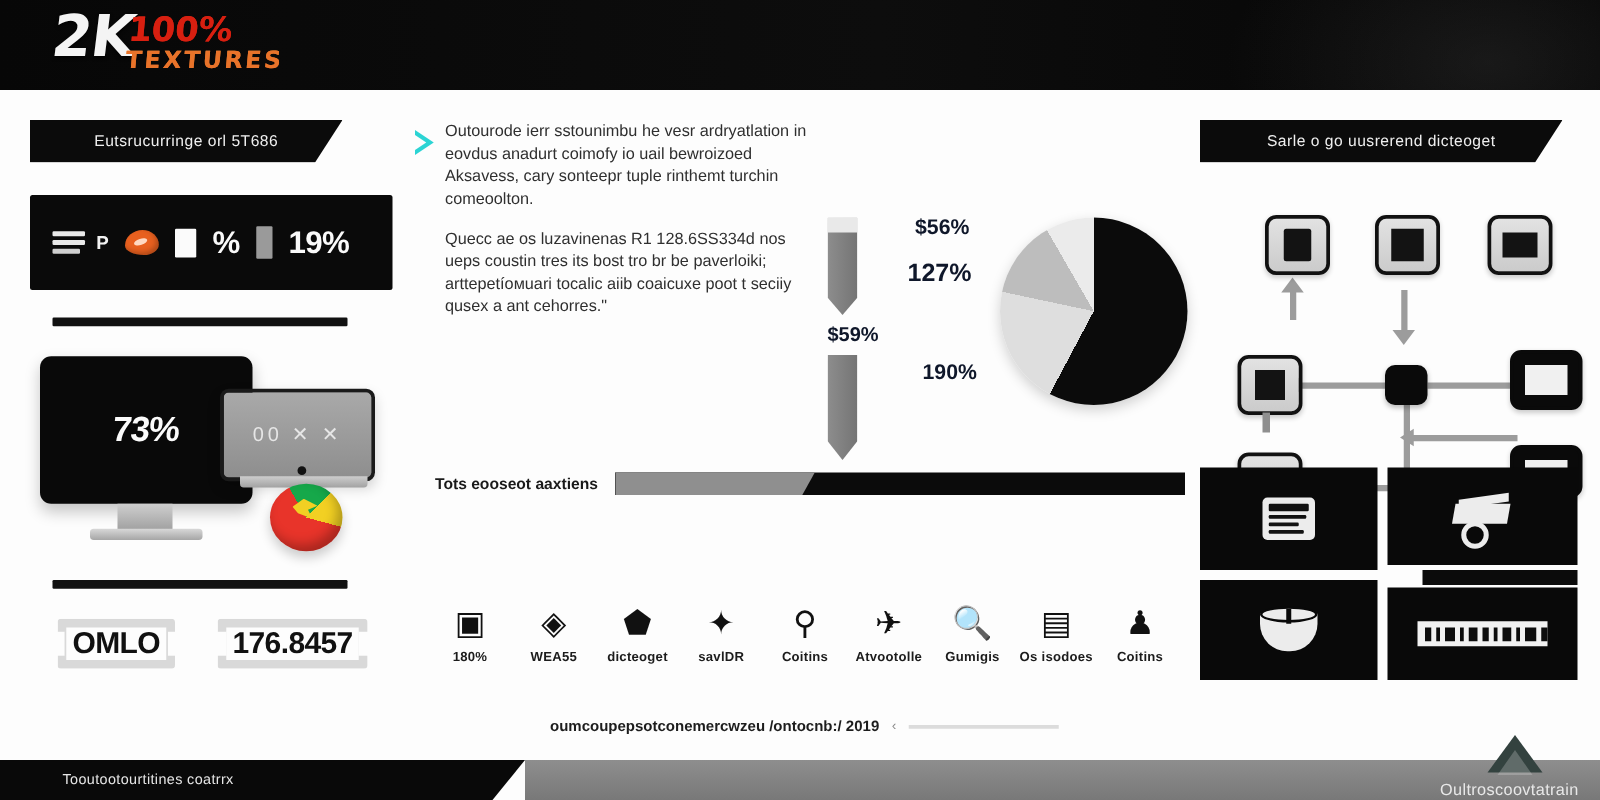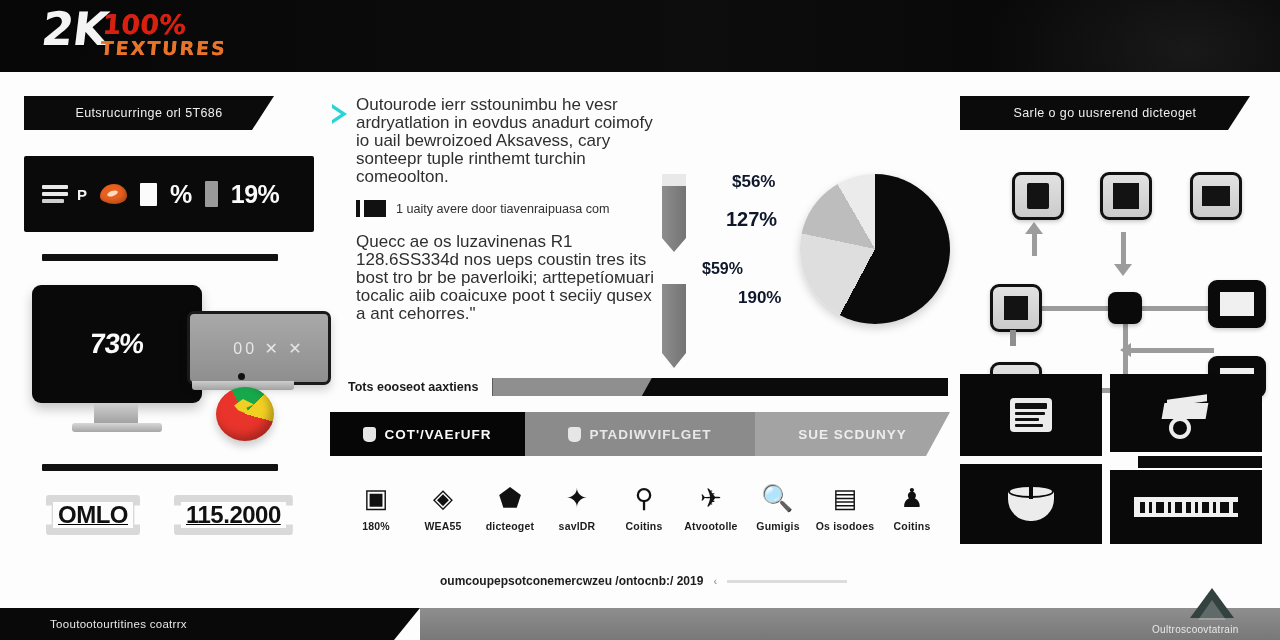--- a/index.html
+++ b/index.html
@@ -105,87 +105,86 @@
   .mon-big span{color:#fbfbfb;font-size:28px;font-weight:bold;letter-spacing:-1px;transform:skewX(-6deg);}
   .mon-big-stand{
     position:absolute;left:70px;top:126px;width:44px;height:22px;
     background:linear-gradient(180deg,#cfcfcf,#9e9e9e);
   }
   .mon-big-base{
     position:absolute;left:48px;top:146px;width:90px;height:9px;
     background:linear-gradient(180deg,#d8d8d8,#a6a6a6);border-radius:3px;
   }
   .mon-small{
-    position:absolute;left:163px;top:34px;width:118px;height:68px;
+    position:absolute;left:152px;top:34px;width:118px;height:68px;
     background:linear-gradient(180deg,#a9a9a9,#8e8e8e);
     border:3px solid #1a1a1a;border-radius:7px;
     display:flex;align-items:center;justify-content:center;
     box-shadow:0 5px 10px rgba(0,0,0,.18);
-    padding-left:20px;
   }
   .mon-small span{color:#e6e6e6;font-size:16px;letter-spacing:3px;}
   .mon-small-dot{position:absolute;left:214px;top:96px;width:7px;height:7px;background:#111;border-radius:50%;}
   .mon-small-stand{position:absolute;left:168px;top:104px;width:102px;height:9px;background:linear-gradient(180deg,#cdcdcd,#a2a2a2);border-radius:0 0 3px 3px;}
   .pie3d{
     position:absolute;left:192px;top:110px;width:58px;height:54px;border-radius:50%;
     background:
       conic-gradient(from 200deg,
         #e8342a 0deg 130deg,
         #16a84a 130deg 205deg,
         #f2d023 205deg 265deg,
         #e8342a 265deg 360deg);
     box-shadow:inset -4px -5px 9px rgba(0,0,0,.28),0 5px 9px rgba(0,0,0,.2);
   }
   .pie3d:after{
     content:"";position:absolute;left:18px;top:12px;width:20px;height:16px;
     background:#f2d023;clip-path:polygon(0 40%,45% 0,100% 35%,62% 55%,80% 100%,22% 72%);
   }
 
   
-  .numrow{display:flex;gap:34px;margin:24px 0 0 22px;align-items:center;text-decoration:underline;}
+  .numrow{display:flex;gap:34px;margin:24px 0 0 22px;align-items:center;}
   .numbox{position:relative;padding:6px 12px;}
   .numbox:before{
     content:"";position:absolute;left:0;top:0;right:0;bottom:0;
     border:7px solid #d2d2d2;border-radius:3px;opacity:.85;
     clip-path:polygon(0 0,100% 0,100% 26%,94% 26%,94% 74%,100% 74%,100% 100%,0 100%,0 74%,6% 74%,6% 26%,0 26%);
   }
   .numbox span{position:relative;font-size:24px;font-weight:bold;color:#111;letter-spacing:-.5px;}
 
   
   .chev{
     position:absolute;left:2px;top:8px;width:0;height:0;
     border-top:10px solid transparent;border-bottom:10px solid transparent;
     border-left:15px solid #2bd4d4;
   }
   .chev:after{
     content:"";position:absolute;left:-15px;top:-6px;width:0;height:0;
     border-top:6px solid transparent;border-bottom:6px solid transparent;
     border-left:9px solid #fdfdfd;
   }
   .mid-text{position:relative;padding-left:26px;}
-  .para{color:#2f2f2f;font-size:17px;line-height:18px;margin:0 0 14px 0;max-width:300px;}
+  .para{color:#2f2f2f;font-size:13px;line-height:18px;margin:0 0 14px 0;max-width:300px;}
   .bullet-line{display:flex;align-items:center;gap:10px;margin:0 0 16px 0;}
   .bullet-sq{width:22px;height:17px;background:#111;flex:none;}
   .bullet-sq-l{width:4px;height:17px;background:#111;flex:none;margin-right:-6px;}
   .bullet-line span{color:#2f2f2f;font-size:12.6px;}
 
   
   .pie-area{position:absolute;left:330px;top:70px;width:290px;height:190px;}
   .arrow-pill{
     position:absolute;width:24px;background:linear-gradient(90deg,#8d8d8d,#747474);
     clip-path:polygon(0 0,100% 0,100% 82%,50% 100%,0 82%);
     box-shadow:0 2px 4px rgba(0,0,0,.15);
   }
   .arrow-pill.a1{left:2px;top:8px;height:78px;}
   .arrow-pill.a1:before{content:"";position:absolute;left:0;top:0;width:24px;height:12px;background:#e9e9e9;}
   .arrow-pill.a2{left:2px;top:118px;height:84px;}
   .pie-lbl{position:absolute;font-weight:bold;color:#0f172a;}
   .pie-lbl.l1{left:72px;top:6px;font-size:17px;}
   .pie-lbl.l2{left:66px;top:42px;font-size:20px;}
-  .pie-lbl.l3{left:2px;top:94px;font-size:16px;margin-left:40px;}
+  .pie-lbl.l3{left:2px;top:94px;font-size:16px;}
   .pie-lbl.l4{left:78px;top:122px;font-size:17px;}
   .pie-chart{
     position:absolute;left:140px;top:8px;width:150px;height:150px;border-radius:50%;
     background:conic-gradient(from 0deg,
       #0b0b0b 0deg 208deg,
       #dedede 208deg 282deg,
       #bdbdbd 282deg 330deg,
       #ebebeb 330deg 360deg);
     box-shadow:0 4px 10px rgba(0,0,0,.18);
   }
@@ -285,21 +284,21 @@
   .foot-tri{
     position:absolute;left:1190px;top:588px;width:0;height:0;
     border-left:22px solid transparent;border-right:22px solid transparent;
     border-bottom:30px solid #33423f;
   }
   .foot-tri-in{
     position:absolute;left:1198px;top:600px;width:0;height:0;
     border-left:14px solid transparent;border-right:14px solid transparent;
     border-bottom:20px solid #e9e9e9;opacity:.25;
   }
-  .foot-right-txt{position:absolute;left:1152px;top:624px;color:#e8e8e8;font-size:10px;letter-spacing:.3px;}
+  .foot-right-txt{position:absolute;left:1152px;top:624px;color:#e8e8e8;font-size:13px;letter-spacing:.3px;}
 </style>
 </head>
 <body>
 
 <div id="root">
 
   <div class="header">
     <div class="header-glow"></div>
     <div class="header-inner">
       <div class="logo-2k">2K</div>
@@ -346,68 +345,50 @@
       <div class="pie3d"></div>
     </div>
 
     <div class="rule"></div>
 
     <div class="numrow">
       <div class="numbox">
         <span>OMLO</span>
       </div>
       <div class="numbox">
-        <span>115.2000</span>
+        <span>176.8457</span>
       </div>
     </div>
   </div>
 
   <div class="col-mid">
 
     <div class="mid-text">
       <div class="chev"></div>
       <p class="para">Outourode ierr sstounimbu he vesr ardryatlation in eovdus anadurt coimofy io uail bewroizoed Aksavess, cary sonteepr tuple rinthemt turchin comeoolton.</p>
-      <div class="bullet-line">
-        <div class="bullet-sq-l"></div>
-        <div class="bullet-sq"></div>
-        <span>1 uaity avere door tiavenraipuasa com</span>
-      </div>
       <p class="para">Quecc ae os luzavinenas R1 128.6SS334d nos ueps coustin tres its bost tro br be paverloiki; arttepetíомuari tocalic aiib coaicuxe poot t seciiy qusex a ant cehorres."</p>
     </div>
 
     <div class="pie-area">
       <div class="arrow-pill a1"></div>
       <div class="arrow-pill a2"></div>
       <div class="pie-lbl l1">$56%</div>
       <div class="pie-lbl l2">127%</div>
       <div class="pie-lbl l3">$59%</div>
       <div class="pie-lbl l4">190%</div>
       <div class="pie-chart"></div>
     </div>
 
     <div class="progress-row">
       <div class="progress-label">Tots eooseot aaxtiens</div>
       <div class="progress-track">
         <div class="progress-fill" id="progfill" style="width: 35%;"></div>
       </div>
     </div>
 
-    <div class="segbar">
-      <div class="seg s1">
-        <div class="seg-ic"></div>
-        <span>COT'/VAErUFR</span>
-      </div>
-      <div class="seg s2">
-        <div class="seg-ic"></div>
-        <span>PTADIWVIFLGET</span>
-      </div>
-      <div class="seg s3">
-        <span>SUE SCDUNYY</span>
-      </div>
-    </div>
 
     <div class="iconrow" id="iconrow">
         <div class="iconcell">
           <div class="glyph">▣</div>
           <div class="cap">180%</div>
         </div>
         <div class="iconcell">
           <div class="glyph">◈</div>
           <div class="cap">WEA55</div>
         </div>

